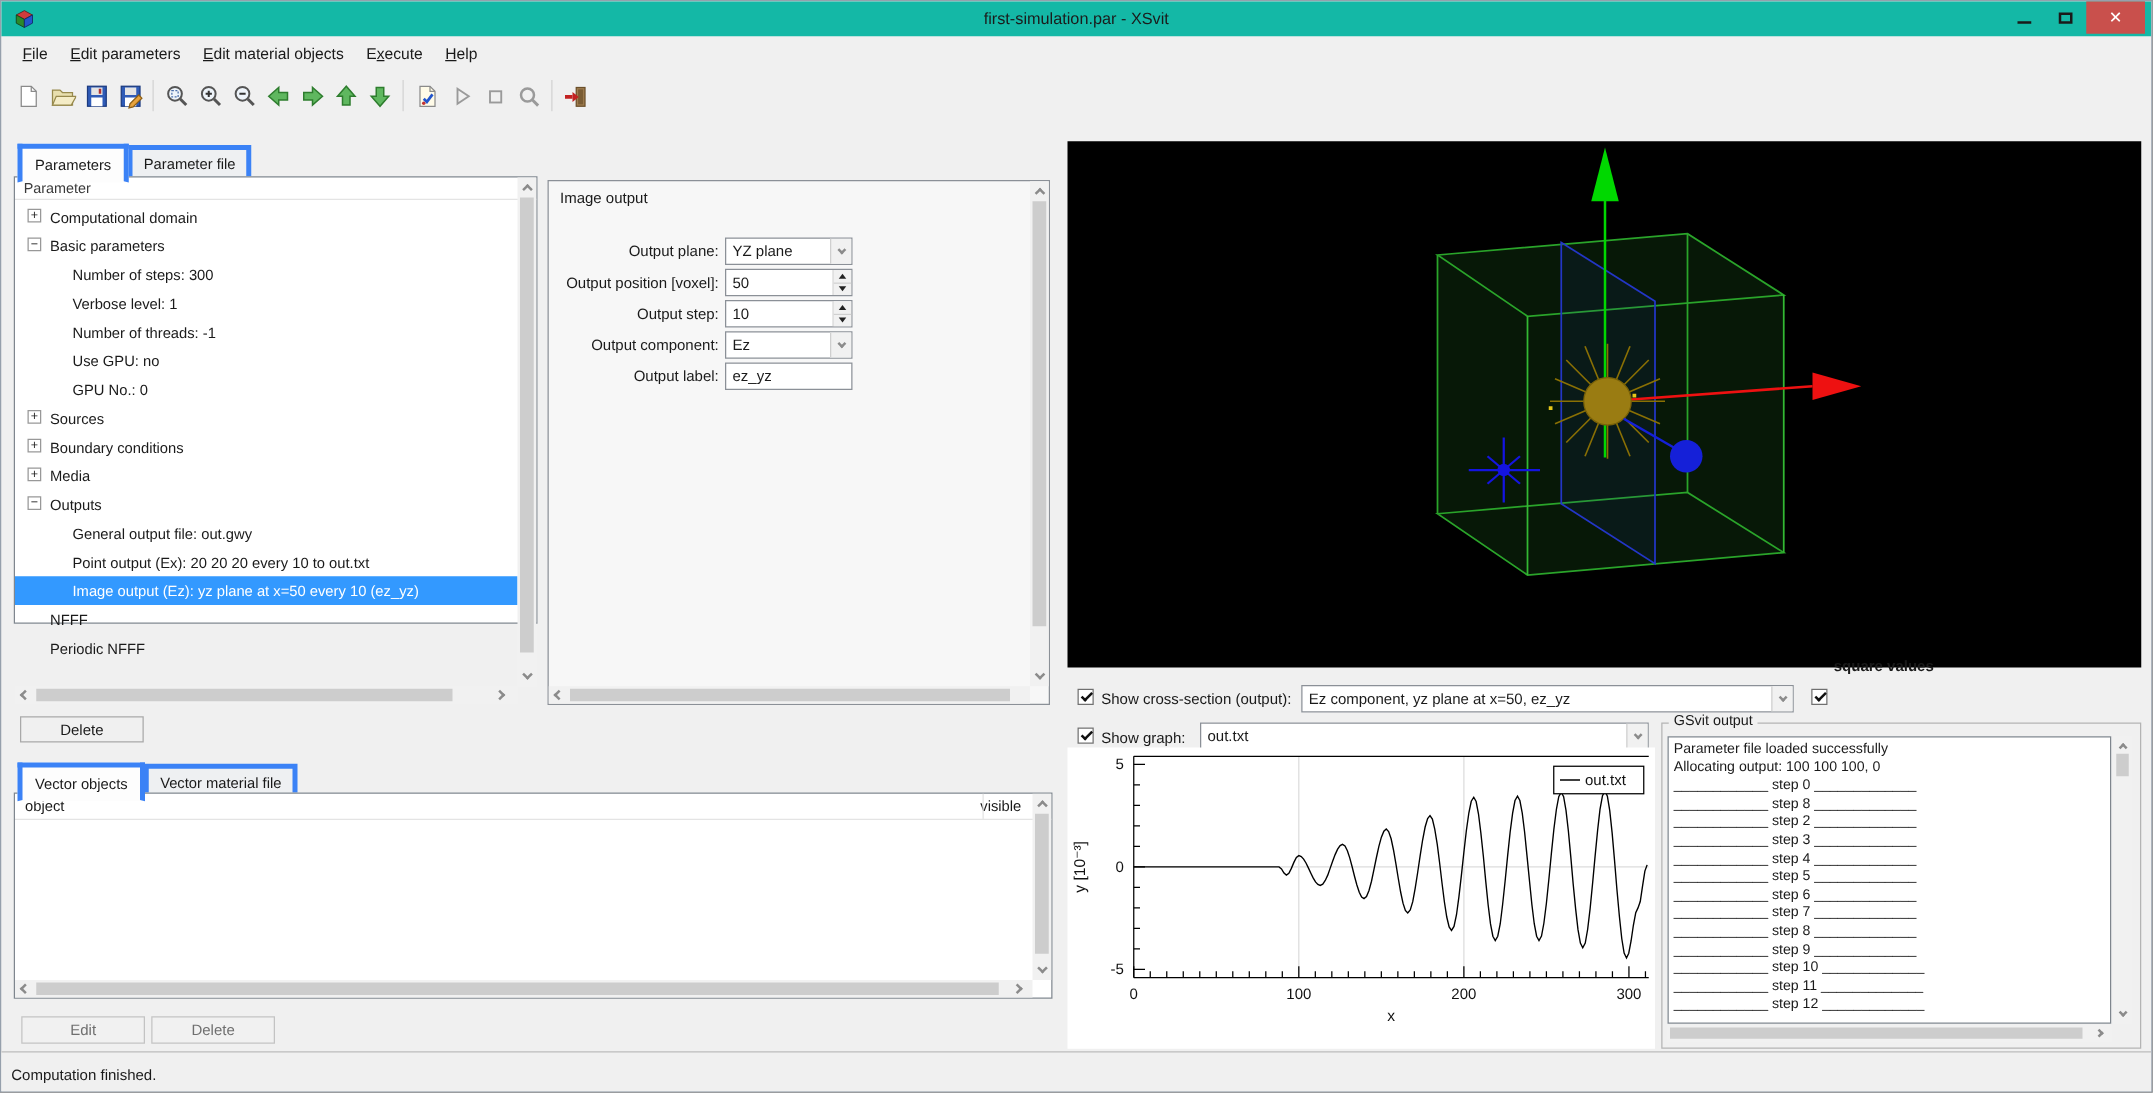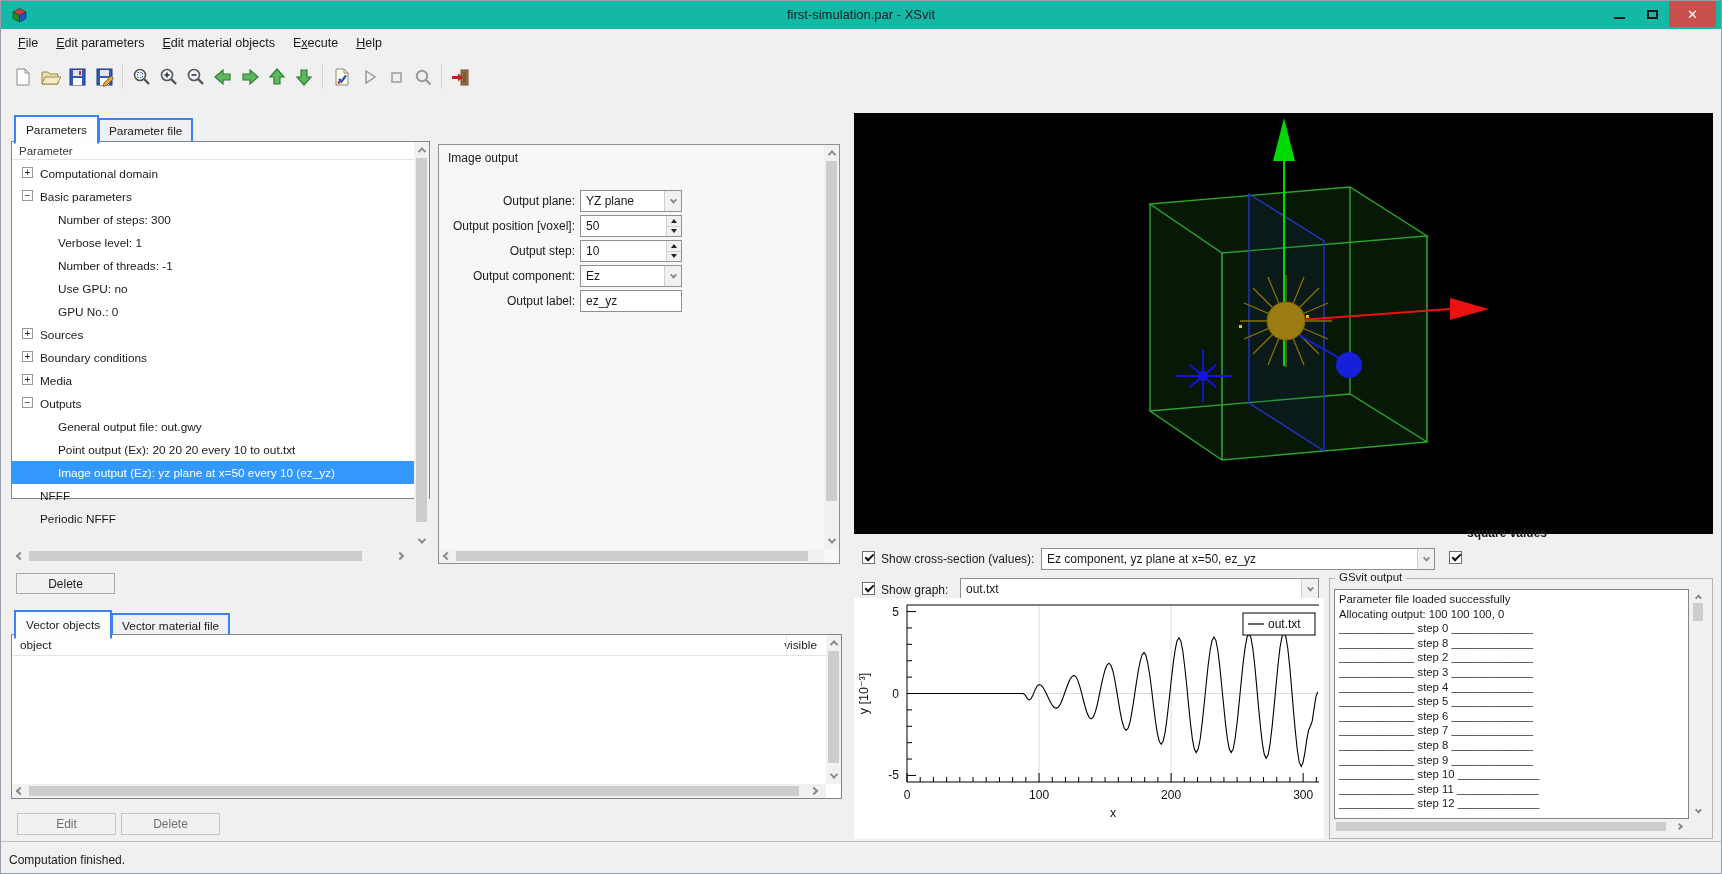--- a/index.html
+++ b/index.html
@@ -22,21 +22,21 @@
   
   .menubar{position:absolute;left:0;top:28px;width:100%;height:28px;display:flex;align-items:center;padding-left:8px;}
   .mi{padding:0 9px;font-size:12.5px;white-space:nowrap;}
   .mi u{text-decoration:underline;}
   .toolbar{position:absolute;left:0;top:56px;width:100%;height:39px;display:flex;align-items:center;padding-left:8px;}
   .tbtn{width:27px;height:26px;display:flex;align-items:center;justify-content:center;}
   .tsep{width:1px;height:25px;background:#d2d2d2;margin:0 5px;}
 
   
   .tabs{position:absolute;display:flex;align-items:flex-end;}
-  .tab{padding:4px 9px 4px 9px;border:2px solid #3b82f6;background:#eef0f2;font-size:11.8px;white-space:nowrap;margin-right:-1px;}
+  .tab{padding:4px 9px 4px 9px;border:4px solid #3b82f6;background:#eef0f2;font-size:11.8px;white-space:nowrap;margin-right:-1px;}
   .tab.sel{background:#fdfdfd;padding:6px 10px;border-bottom:1px solid #fdfdfd;z-index:4;position:relative;}
 
   
   .tree{position:absolute;left:10px;top:140px;width:419px;height:358px;background:#fff;border:1px solid #7f868e;z-index:2;}
   .tree-header{height:18px;border-bottom:1px solid #e4e4e4;display:flex;align-items:center;padding-left:7px;
                font-size:11.5px;color:#3a3a3a;}
   .trow{position:relative;height:23px;display:flex;align-items:center;white-space:nowrap;font-size:11.8px;width:402px;overflow:hidden;}
   .trow.sel{background:var(--sel,#3399ff);color:#fff;}
   .exp{position:absolute;left:10px;top:5px;width:11px;height:11px;border:1px solid #989898;background:#fff;
        color:#222;font-size:10px;line-height:9px;text-align:center;}
@@ -472,21 +472,21 @@
         <line x1="321" y1="263" x2="378" y2="263"></line>
         <line x1="349" y1="237" x2="349" y2="289"></line>
         <line x1="336" y1="252" x2="362" y2="274"></line>
         <line x1="362" y1="252" x2="336" y2="274"></line>
       </g>
       <circle cx="349" cy="263" r="5" style="fill:var(--focus-marker,#1414e0);"></circle>
     </svg>
   </div>
 
   <div class="checkbox checked" style="left:861px;top:550px;"></div>
-  <div class="cklabel" style="left:880px;top:551px;">Show cross-section (values):</div>
+  <div class="cklabel" style="left:880px;top:551px;">Show cross-section (output):</div>
   <div class="combo" style="left:1040px;top:547px;width:394px;">
     <span class="fval">Ez component, yz plane at x=50, ez_yz</span>
     <span class="arrowbox">
         <span class="chev dn" style="width:5px;height:5px;"></span>
       </span>
   </div>
   <div class="checkbox checked" style="left:1448px;top:550px;"></div>
   <div class="cklabel" style="left:1466px;top:525px;font-weight:bold;">square values</div>
 
   <div class="checkbox checked" style="left:861px;top:581px;"></div>

